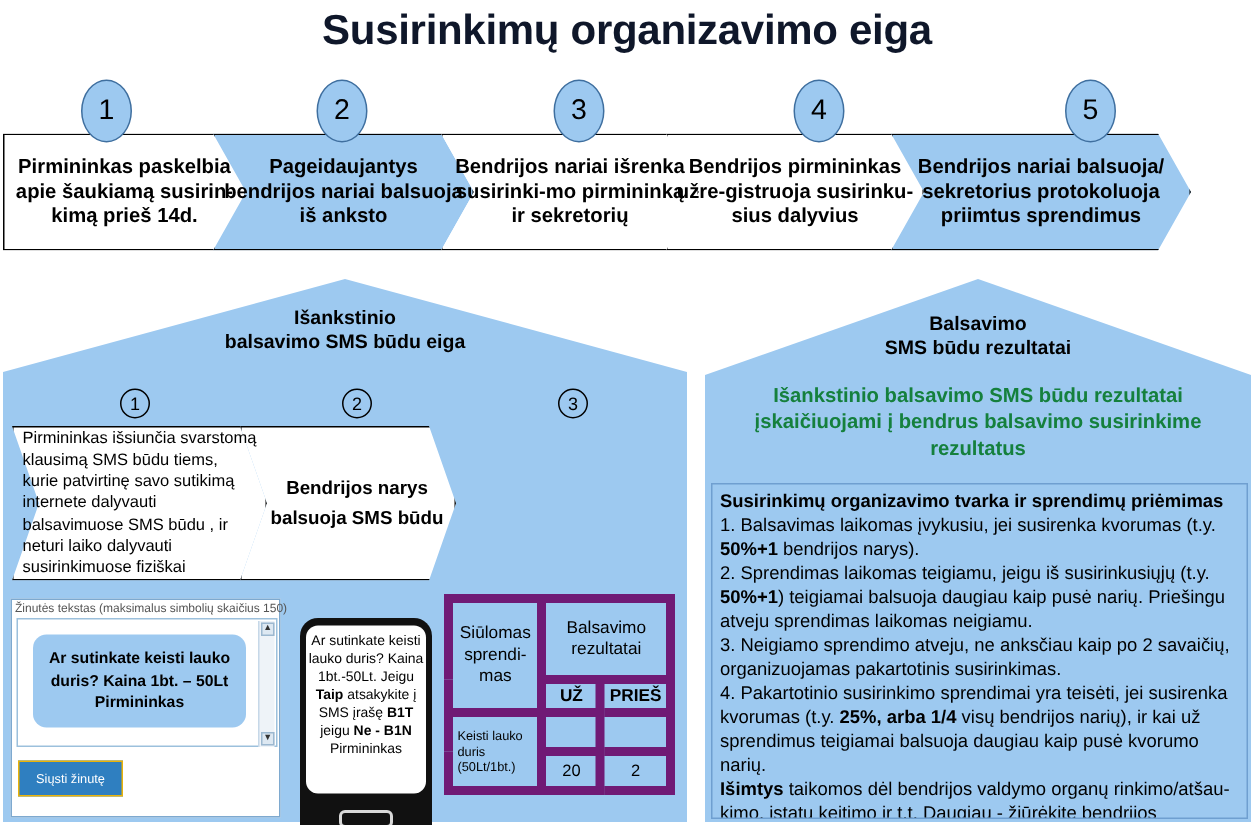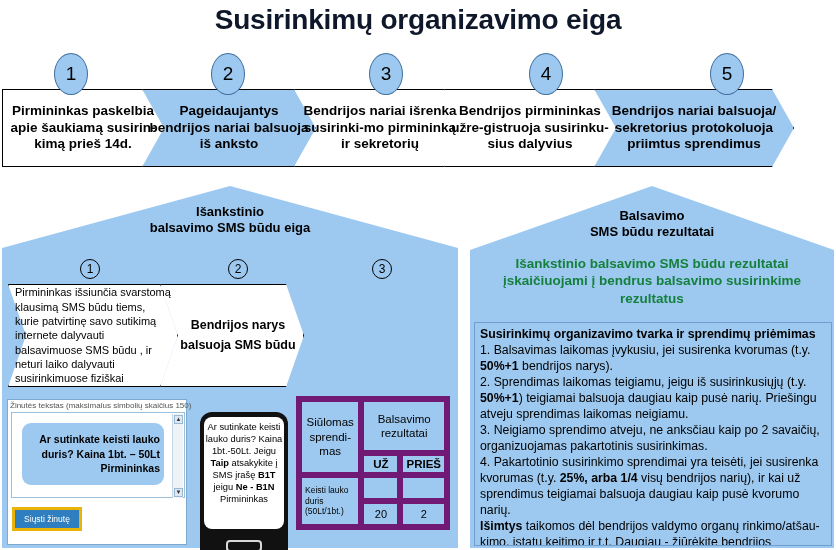--- a/index.html
+++ b/index.html
@@ -159,41 +159,41 @@
   .sms-field {
     position: absolute; left: 3px; top: 12px;
     width: 174px; height: 86px;
     background: #ffffff; border: 1px solid #9cc0dc;
   }
   .sms-bubble {
     position: absolute; left: 10px; top: 10px;
     width: 142px; height: 62px;
     background: #9dc9f0; border-radius: 9px;
     display: flex; align-items: center; justify-content: center;
-    text-align: right;
+    text-align: center;
     font-size: 10.5px; font-weight: bold; line-height: 1.38; color: #000;
     padding: 0 4px;
   }
   .sms-scroll {
     position: absolute; right: 1px; top: 1px;
     width: 11px; height: 84px; background: #eef3f8;
     border-left: 1px solid #c6d8e8;
   }
   .sms-scroll .arr {
     position: absolute; left: 1px; width: 9px; height: 9px;
     background: #dde8f2; border: 1px solid #9cb8d0;
     font-size: 6px; color: #333; text-align: center; line-height: 7px;
   }
   .sms-scroll .arr.up { top: 1px; }
   .sms-scroll .arr.dn { bottom: 1px; }
   .sms-send {
     position: absolute; left: 4px; top: 107px;
     width: 70px; height: 24px;
     background: #2f7fc0;
-    border: 3px solid #eab308;
+    border: 1px solid #eab308;
     color: #ffffff; font-size: 8.5px;
     display: flex; align-items: center; justify-content: center;
   }
 
   
   .phone {
     position: absolute; left: 200px; top: 412px;
     width: 88px; height: 152px;
     background: #111111;
     border-radius: 12px;

